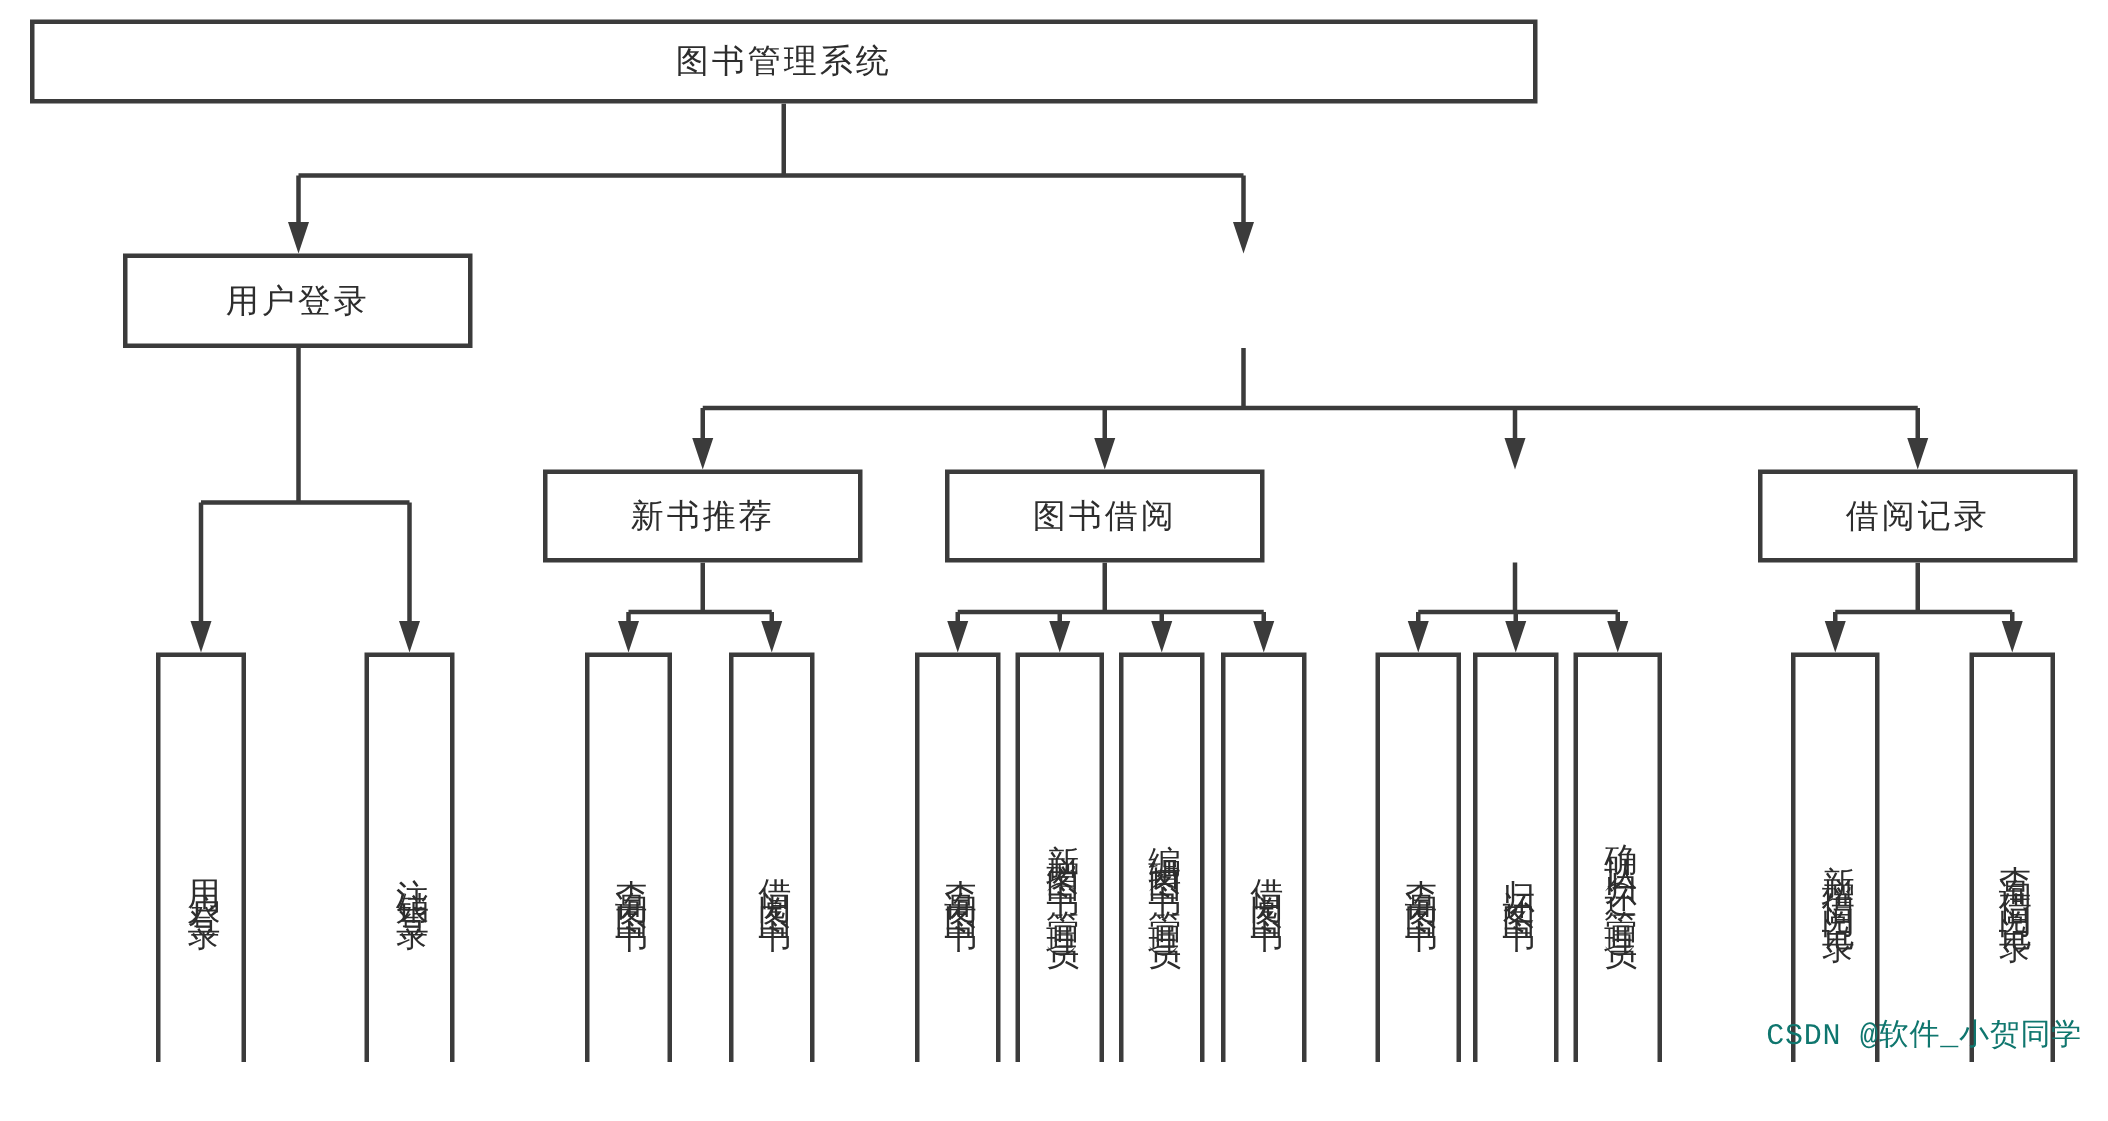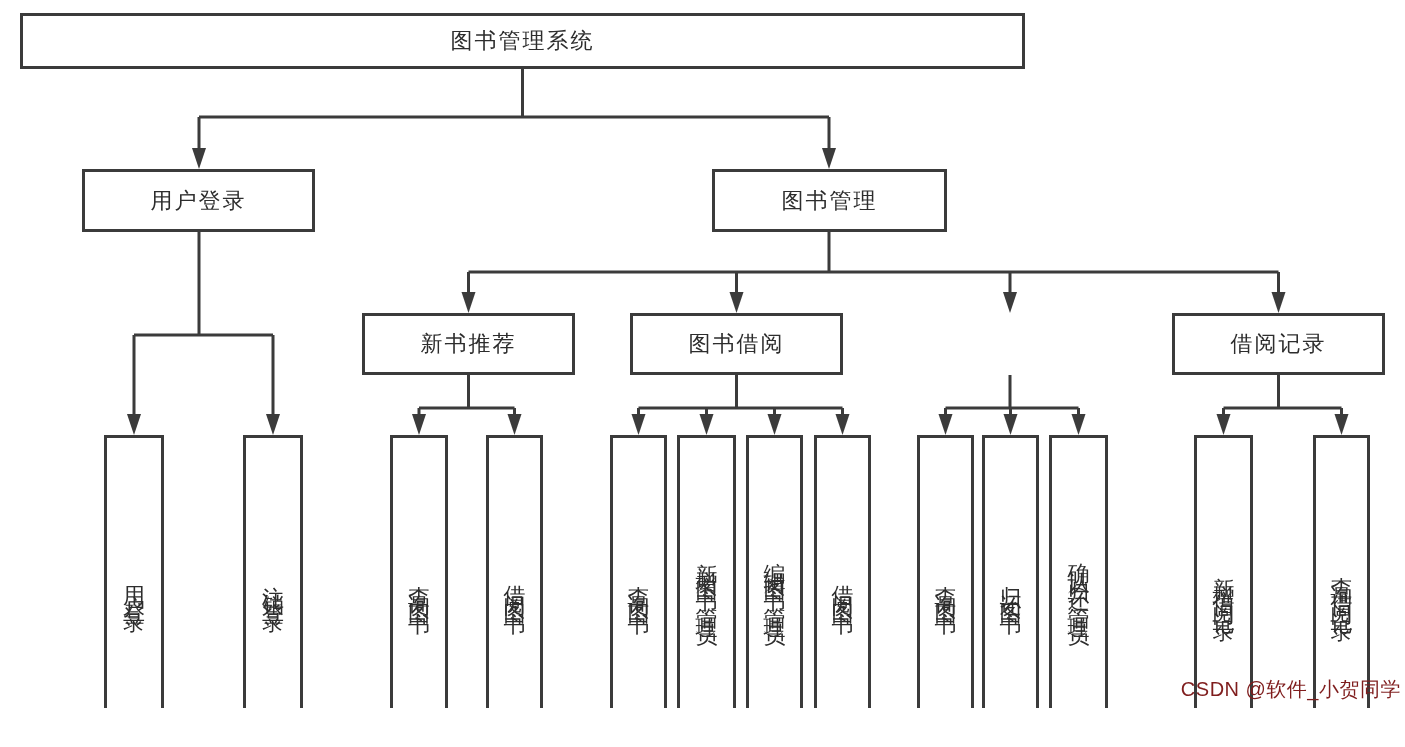--- a/index.html
+++ b/index.html
@@ -1,21 +1,21 @@
 <!DOCTYPE html>
 <html><head>
 <meta charset="utf-8">
 <style>
   html, body { margin: 0; padding: 0; background: #ffffff; }
   #stage {
     position: relative;
     width: 1405px;
     height: 708px;
     background: #ffffff;
-    font-family: Liberation Sans, sans-serif;
+    font-family: Liberation Mono, monospace;
     overflow: hidden;
   }
   #connectors {
     position: absolute;
     left: 0; top: 0;
     width: 1405px; height: 747px;
   }
   .box {
     position: absolute;
     box-sizing: border-box;
@@ -53,24 +53,24 @@
   .n-f6  { left: 677px;  width: 59px; }
   .n-f7  { left: 746px;  width: 57px; }
   .n-f8  { left: 814px;  width: 57px; }
   .n-f9  { left: 917px;  width: 57px; }
   .n-f10 { left: 982px;  width: 57px; }
   .n-f11 { left: 1049px; width: 59px; }
   .n-f12 { left: 1194px; width: 59px; }
   .n-f13 { left: 1313px; width: 57px; }
   #watermark {
     position: absolute;
-    right: 4px;
+    right: 17px;
     bottom: 5px;
     font-size: 20px;
-    color: #7f1d1d;
+    color: #0f766e;
     letter-spacing: 0.5px;
     white-space: nowrap;
   }
 </style>
 </head>
 <body>
 
 <div id="stage">
 
   <svg id="connectors" viewBox="0 0 1405 747" xmlns="http://www.w3.org/2000/svg">
@@ -105,23 +105,20 @@
       <polygon points="1341.5,435 1334.5,414 1348.5,414"></polygon>
     </g>
   </svg>
 
   <div class="box hbox n-root">
     <span>图书管理系统</span>
   </div>
 
   <div class="box hbox n-l2a">
     <span>用户登录</span>
-  </div>
-  <div class="box hbox n-l2b">
-    <span>图书管理</span>
   </div>
 
   <div class="box hbox n-l3a">
     <span>新书推荐</span>
   </div>
   <div class="box hbox n-l3b">
     <span>图书借阅</span>
   </div>
   <div class="box hbox n-l3d">
     <span>借阅记录</span>

